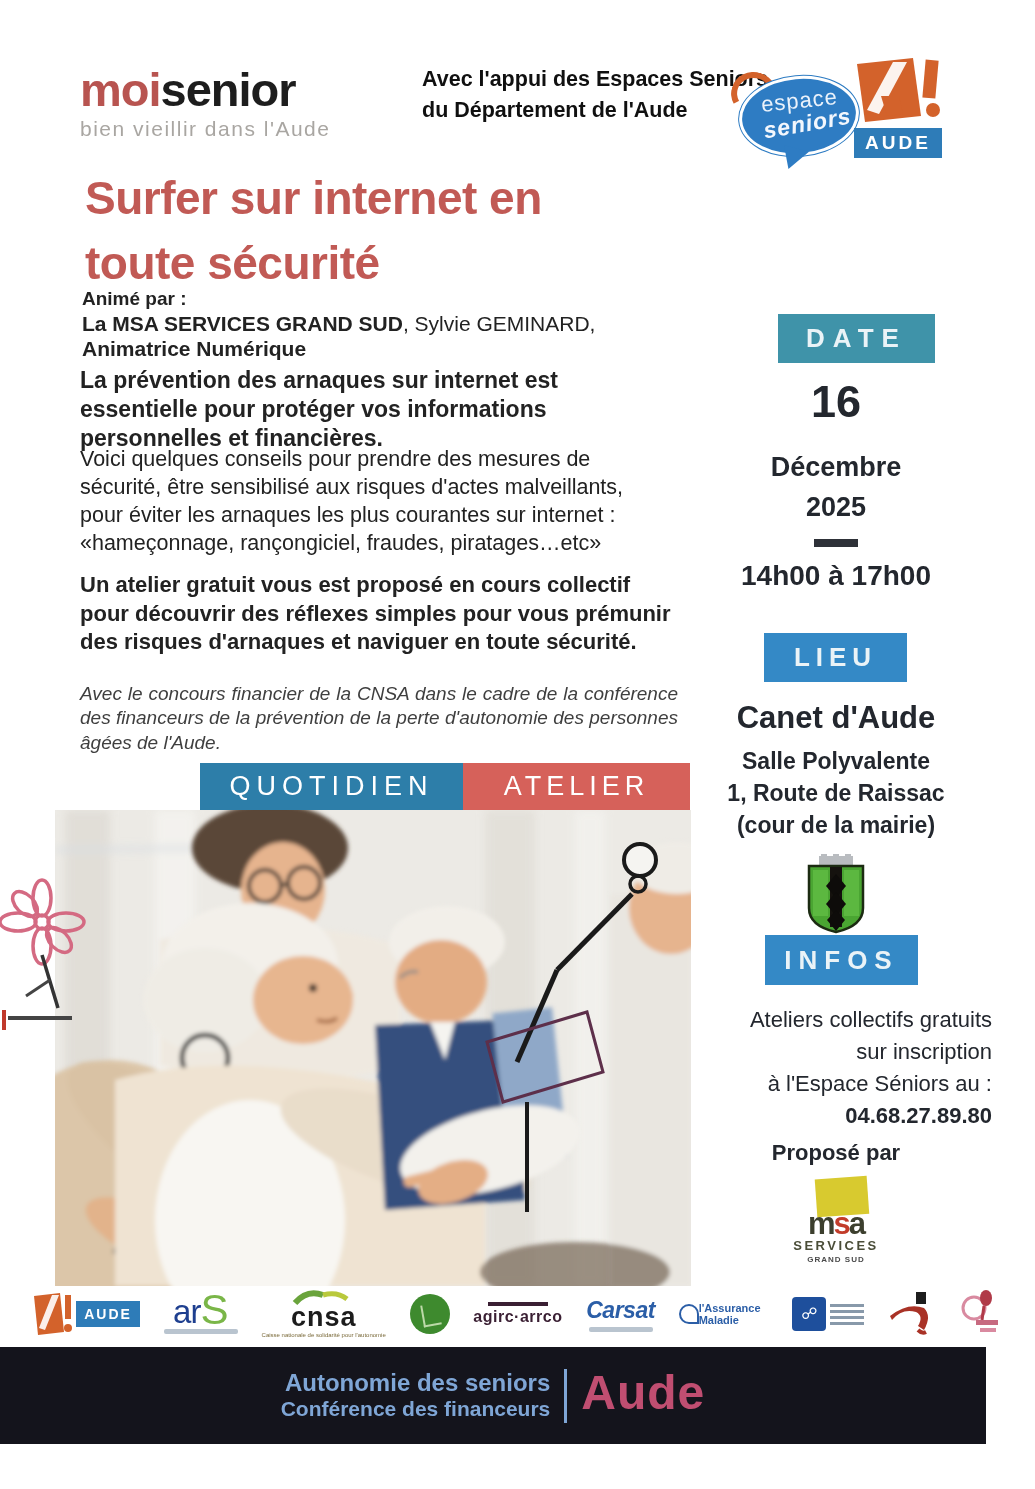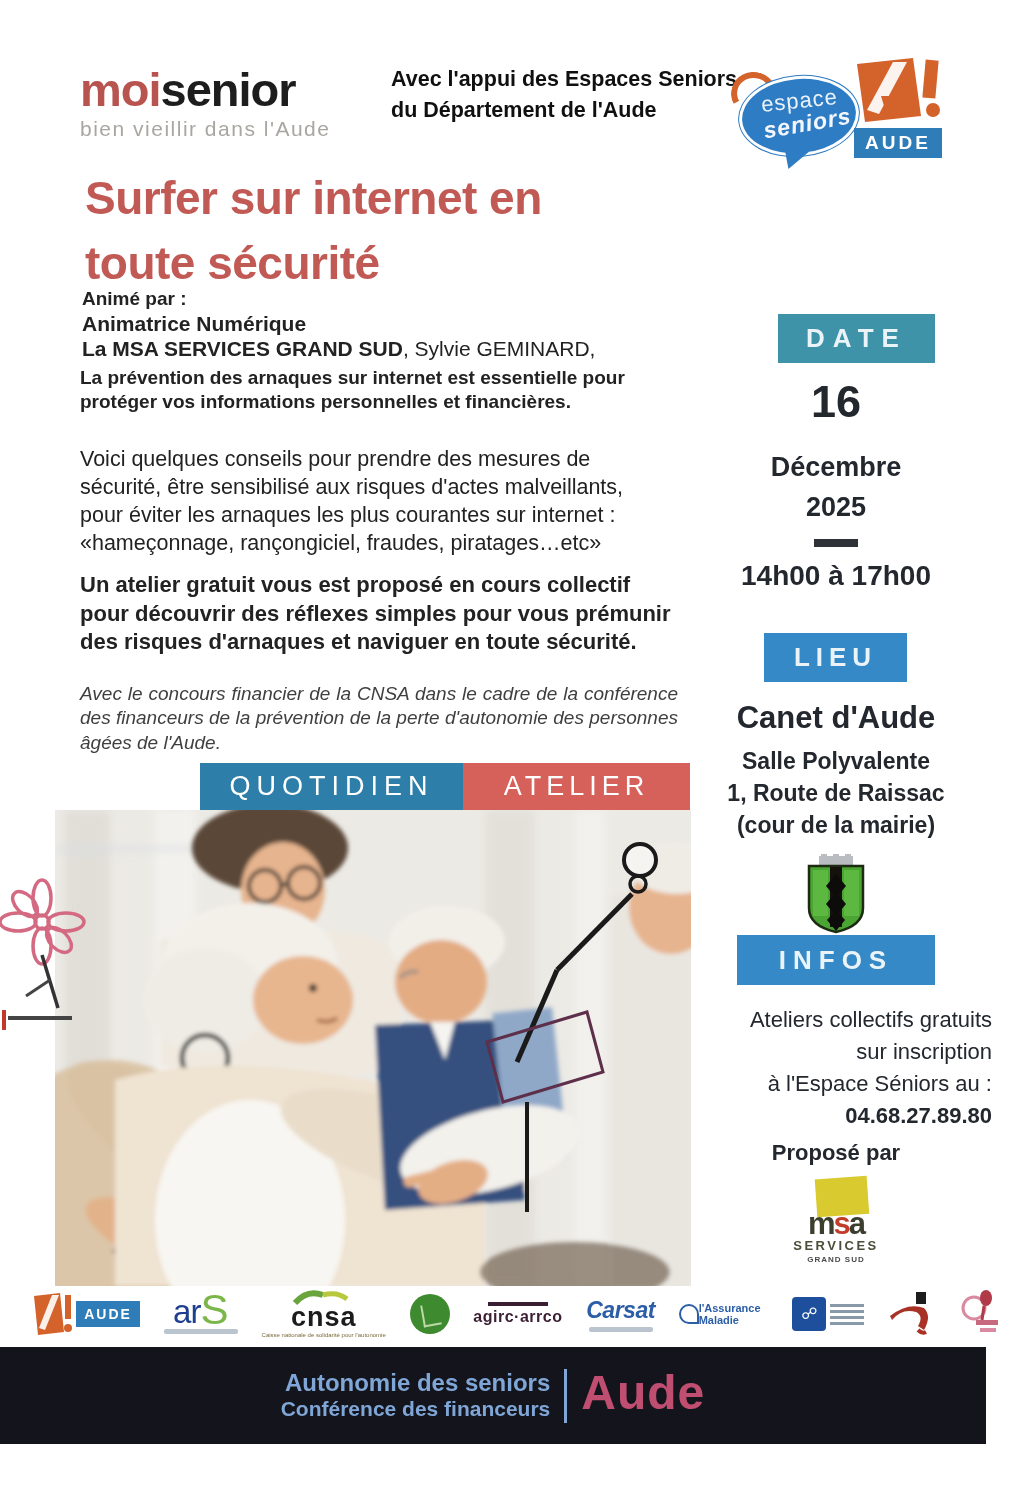--- a/index.html
+++ b/index.html
@@ -10,58 +10,58 @@
   *{box-sizing:border-box; margin:0; padding:0;}
   body{background:#888; font-family:"Liberation Sans", sans-serif;}
   .page{position:relative; width:1035px; height:1489px; background:#ffffff; overflow:hidden; margin:0 auto;}
 
   
   .brand{position:absolute; left:80px; top:66px;}
   .brand-line{font-size:47px; font-weight:bold; letter-spacing:-1px; line-height:1;}
   .brand-moi{color:#b85450;}
   .brand-senior{color:#1d1d1d;}
   .brand-tag{margin-top:4px; font-size:21px; color:var(--tag-grey); letter-spacing:1.5px; filter:blur(.4px);}
-  .support{position:absolute; left:391px; top:64px; font-size:21.5px; font-weight:bold; color:#101010; line-height:1.45;}
+  .support{position:absolute; left:422px; top:64px; font-size:21.5px; font-weight:bold; color:#101010; line-height:1.45;}
 
   .bubble{position:absolute; left:733px; top:72px; width:132px; height:94px;}
   .bubble-body{position:absolute; left:6px; top:4px; width:120px; height:80px; background:#2e7cc3; border:3px solid #ffffff; border-radius:50%; transform:rotate(-5deg); box-shadow:0 0 0 1px #2e7cc3;}
   .bubble-tail{position:absolute; left:48px; top:76px; width:0; height:0; border-left:10px solid transparent; border-right:16px solid transparent; border-top:22px solid #2e7cc3; transform:rotate(14deg);}
   .bubble-arc{position:absolute; left:-2px; top:0px; width:46px; height:44px; border:6px solid #d3622b; border-radius:50%; border-right-color:transparent; border-bottom-color:transparent; transform:rotate(18deg);}
   .bubble-t1{position:absolute; left:28px; top:16px; color:#eaf2fb; font-size:22px; letter-spacing:1px; transform:rotate(-6deg);}
   .bubble-t2{position:absolute; left:30px; top:38px; color:#f3f7fd; font-size:23px; font-weight:bold; font-style:italic; transform:rotate(-10deg); letter-spacing:1px;}
 
   .aude-top{position:absolute; left:851px; top:56px; width:94px; height:104px;}
   .aude-box{position:absolute; left:3px; top:72px; width:88px; height:30px; background:#2e7cb8; color:#fff; font-weight:bold; font-size:19px; letter-spacing:3px; text-align:center; line-height:30px;}
 
   
   .title{position:absolute; left:85px; top:166px; color:var(--title-red); font-size:46px; font-weight:bold; line-height:1.42; letter-spacing:-.5px; filter:blur(.3px);}
   .animepar{position:absolute; left:82px; top:288px; color:var(--ink);}
   .ap-label{font-size:19px; font-weight:bold;}
   .ap-line{font-size:21px; line-height:1.1; margin-top:2px;}
   .b{font-weight:bold;}
   .para{position:absolute; left:80px; color:var(--ink);}
-  .p1{top:366px; width:578px; font-size:19px; font-weight:bold; line-height:1.26;}
+  .p1{top:366px; width:578px; font-size:23px; font-weight:bold; line-height:1.26;}
   .p2{top:446px; width:592px; font-size:21.5px; line-height:1.3;}
   .p3{top:571px; width:594px; font-size:22px; font-weight:bold; line-height:1.3;}
   .note{position:absolute; left:80px; top:682px; width:598px; font-size:19px; font-style:italic; color:#3f3f3f; text-align:justify; line-height:1.28;}
 
   
   .btn{position:absolute; height:59px; color:#ffffff; font-weight:normal; font-size:27px; text-align:center; line-height:47px;}
   .btn-quotidien{left:200px; top:763px; width:263px; background:var(--qblue); letter-spacing:6px;}
   .btn-atelier{left:463px; top:763px; width:227px; background:var(--ared); letter-spacing:5px;}
 
   
   .photo{position:absolute; left:55px; top:810px; width:636px; height:476px; overflow:hidden; background:#eceae5;}
   .flower{position:absolute; left:0px; top:860px; width:86px; height:172px; z-index:3;}
 
   
   .side-head{position:absolute; color:#eaf3f7; font-weight:bold; font-size:26px; text-align:center;}
   .date-box{left:778px; top:314px; width:157px; height:49px; line-height:49px; background:var(--teal); letter-spacing:8px;}
   .lieu-box{left:764px; top:633px; width:143px; height:49px; line-height:49px; background:var(--blue); letter-spacing:6px;}
-  .infos-box{left:737px; top:935px; width:198px; height:50px; line-height:50px; background:var(--blue); letter-spacing:7px;}
+  .infos-box{left:765px; top:935px; width:153px; height:50px; line-height:50px; background:var(--blue); letter-spacing:7px;}
   .sc{position:absolute; left:705px; width:262px; text-align:center; color:#23272e;}
   .day{top:376px; font-size:45px; font-weight:bold;}
   .month{top:452px; font-size:27px; font-weight:bold;}
   .year{top:492px; font-size:27px; font-weight:bold;}
   .dash{position:absolute; left:814px; top:539px; width:44px; height:8px; background:#2e3138;}
   .time{top:560px; font-size:28px; font-weight:bold;}
   .city{top:700px; font-size:31px; font-weight:bold;}
   .venue{top:748px; font-size:23px; font-weight:600;}
   .addr1{top:780px; font-size:23px; font-weight:600;}
   .addr2{top:812px; font-size:23px; font-weight:600;}
@@ -143,22 +143,22 @@
     <div class="aude-box">AUDE</div>
   </div>
 
   <div class="title">
     <div>Surfer sur internet en</div>
     <div>toute sécurité</div>
   </div>
 
   <div class="animepar">
     <div class="ap-label">Animé par :</div>
+    <div class="ap-line"><span class="b">La MSA SERVICES GRAND SUD</span><span>, Sylvie GEMINARD,</span></div>
     <div class="ap-line b">Animatrice Numérique</div>
-    <div class="ap-line"><span class="b">La MSA SERVICES GRAND SUD</span><span>, Sylvie GEMINARD,</span></div>
   </div>
 
   <div class="para p1">La prévention  des arnaques sur internet est essentielle pour protéger vos informations personnelles et financières.</div>
   <div class="para p2">Voici quelques conseils pour prendre des mesures de sécurité, être sensibilisé aux risques d'actes malveillants, pour éviter les arnaques les plus courantes sur internet : «hameçonnage, rançongiciel, fraudes, piratages…etc»</div>
   <div class="para p3">Un atelier gratuit vous est proposé en cours collectif pour découvrir des réflexes simples pour vous prémunir des risques d'arnaques et naviguer en toute sécurité.</div>
   <div class="note">Avec le concours financier de la CNSA dans le cadre de la conférence des financeurs de la prévention de la perte d'autonomie des personnes âgées de l'Aude.</div>
 
   <div class="btn btn-quotidien">QUOTIDIEN</div>
   <div class="btn btn-atelier">ATELIER</div>
 

